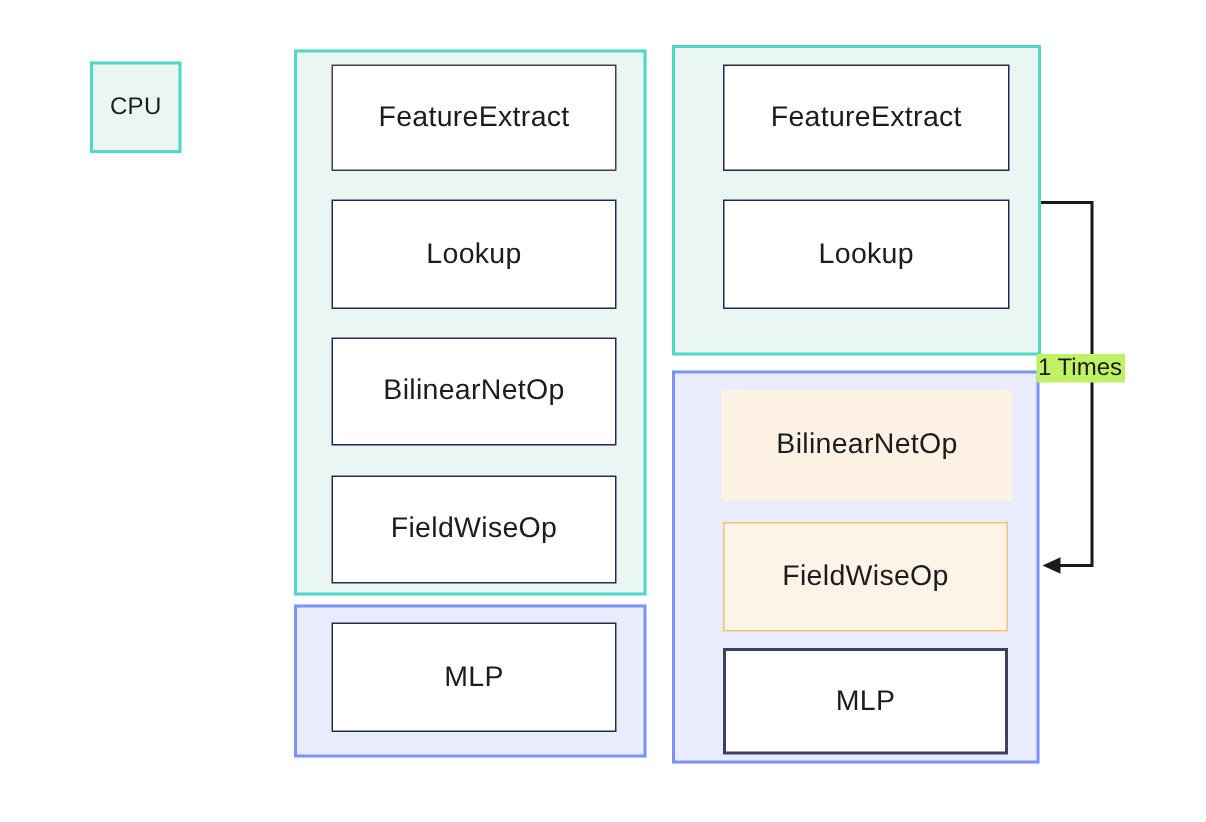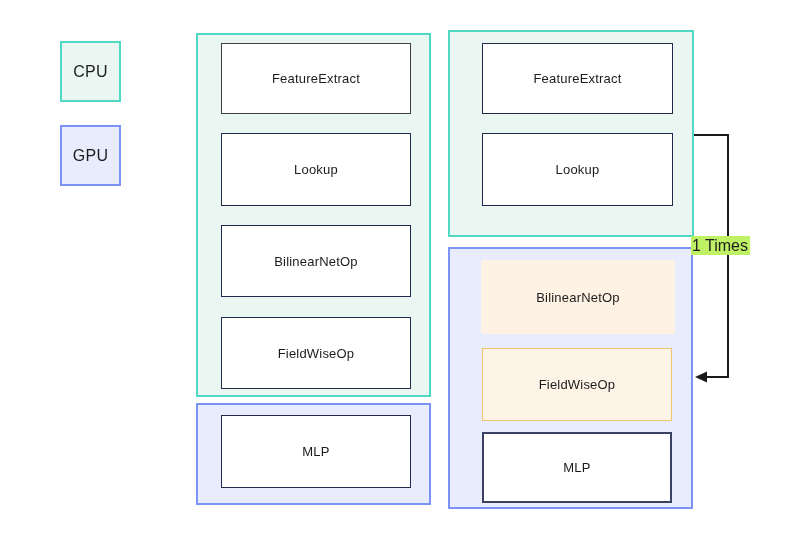--- a/index.html
+++ b/index.html
@@ -14,21 +14,21 @@
     height: 548px;
     background: #ffffff;
     overflow: hidden;
     text-align: right;
   }
   .box {
     position: absolute;
     display: flex;
     align-items: center;
     justify-content: center;
-    font-size: 13px;
+    font-size: 19px;
     letter-spacing: 0.2px;
   }
   
   .legend-cpu {
     left: 60px; top: 41px; width: 61px; height: 61px;
     background: #e9f6f2;
     border: 2px solid #4fd8c2;
     font-size: 16px;
   }
   .legend-gpu {
@@ -96,23 +96,20 @@
   }
 </style>
 </head>
 <body>
 
 <div class="canvas">
 
   <div class="box legend-cpu">
     <span>CPU</span>
   </div>
-  <div class="box legend-gpu">
-    <span>GPU</span>
-  </div>
 
   <div class="box container-cpu left-cpu"></div>
   <div class="box op op-gray l-featureextract">
     <span>FeatureExtract</span>
   </div>
   <div class="box op l-lookup">
     <span>Lookup</span>
   </div>
   <div class="box op l-bilinear">
     <span>BilinearNetOp</span>

